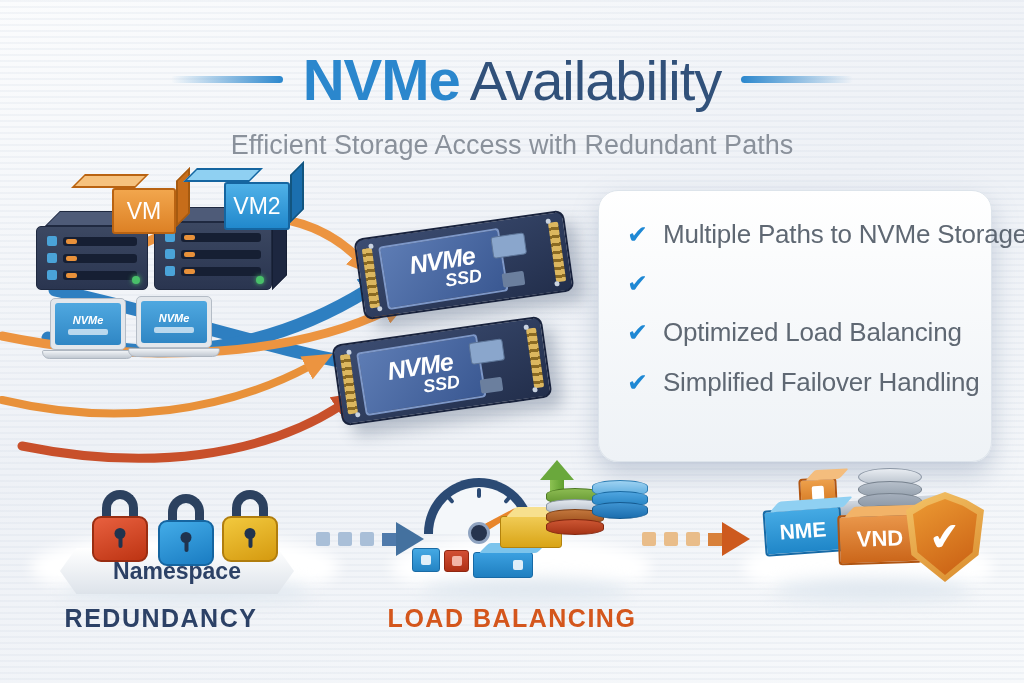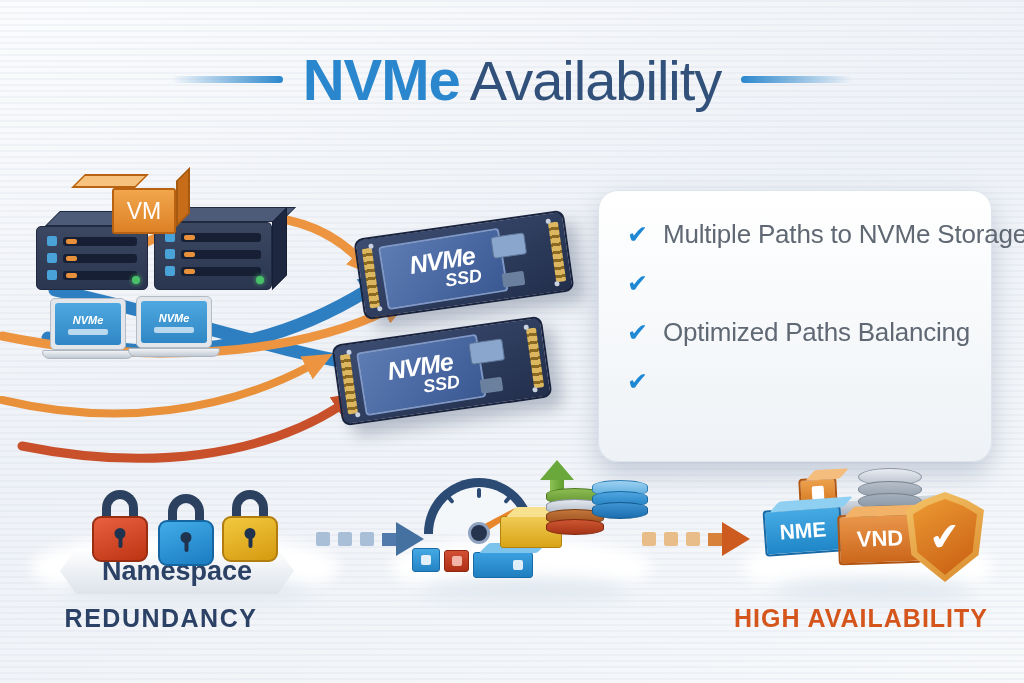--- a/index.html
+++ b/index.html
@@ -90,21 +90,21 @@
   .lock-body{ position:relative; margin-top:-6px; width:56px; height:46px; border-radius:9px; }
   .keyhole{ position:absolute; left:50%; top:10px; transform:translateX(-50%); width:11px; height:11px; border-radius:50%; background:#20334e; }
   .keyhole::after{ content:""; position:absolute; left:3.5px; top:9px; width:4px; height:11px; background:#20334e; border-radius:2px; }
   .lk-red  .lock-body{ background:linear-gradient(160deg,#e8603f,#bd3413); border:2px solid #992d12; }
   .lk-blue .lock-body{ background:linear-gradient(160deg,#43ace8,#1a7cc2); border:2px solid #1565a0; }
   .lk-gold .lock-body{ background:linear-gradient(160deg,#f2c93e,#d59a10); border:2px solid #b07d0e; }
   .platform{ position:absolute; left:60px; top:548px; width:234px; height:46px; z-index:2;
         background:linear-gradient(180deg,#ffffff,#dde3ea);
         clip-path:polygon(0 50%,7% 0,93% 0,100% 50%,93% 100%,7% 100%);
         display:flex; align-items:center; justify-content:center;
-        font-size:27px; font-weight:800; color:#2c4166; }
+        font-size:23px; font-weight:800; color:#2c4166; }
   .caption{ position:absolute; top:604px; text-align:center; font-weight:800; font-size:25px; letter-spacing:1.5px; z-index:3; }
   .cap-navy{ color:#2c4166; } .cap-orange{ color:#d4561c; }
 
   
   .dash-arrow{ position:absolute; display:flex; align-items:center; gap:8px; z-index:3; }
   .da-sq{ width:14px; height:14px; border-radius:2px; }
   .da-head{ display:flex; align-items:center; }
   .da-stem{ width:14px; height:13px; }
   .da-tri{ width:0; height:0; border-top:17px solid transparent; border-bottom:17px solid transparent; }
   .da-blue .da-sq{ background:#a9bfd8; } .da-blue .da-stem{ background:#4f7aab; } .da-blue .da-tri{ border-left:28px solid #44719f; }
@@ -157,20 +157,21 @@
 
 <div class="canvas">
 
   <div class="title-row">
     <div class="dash dash-l"></div>
     <div>
       <span class="t-accent">NVMe</span><span class="t-main">Availability</span>
     </div>
     <div class="dash dash-r"></div>
   </div>
+  <div class="subtitle">Efficient Storage Access with Redundant Paths</div>
 
   <svg class="arrows" width="1024" height="683">
     <defs>
       <marker id="mO" markerUnits="userSpaceOnUse" markerWidth="30" markerHeight="26" refX="4" refY="13" orient="auto">
           <path d="M0 0 L30 13 L0 26 Z" fill="#ec9440"></path>
         </marker>
       <marker id="mB" markerUnits="userSpaceOnUse" markerWidth="34" markerHeight="30" refX="4" refY="15" orient="auto">
           <path d="M0 0 L34 15 L0 30 Z" fill="#2e7fc1"></path>
         </marker>
       <marker id="mR" markerUnits="userSpaceOnUse" markerWidth="30" markerHeight="26" refX="4" refY="13" orient="auto">
@@ -221,20 +222,25 @@
         </div>
       <div class="srv-led"></div>
     </div>
   </div>
 
   <div class="cube vm-o" style="left:64px; top:188px;">
     <div class="ct"></div>
     <div class="cs"></div>
     <div class="cf">VM</div>
   </div>
+  <div class="cube vm-b" style="left:176px; top:182px;">
+    <div class="ct"></div>
+    <div class="cs"></div>
+    <div class="cf">VM2</div>
+  </div>
 
   <div class="laptop" style="left:50px; top:298px;">
     <div class="lp-screen">
       <div class="lp-inner">
           <span class="lp-txt">NVMe</span>
           <div class="lp-bar"></div>
         </div>
     </div>
     <div class="lp-base"></div>
   </div>
@@ -281,24 +287,25 @@
     <ul class="feat-list">
       <li>
           <span class="chk">✔</span>
           <span class="feat-txt">Multiple Paths to NVMe Storage</span>
         </li>
       <li>
           <span class="chk">✔</span>
         </li>
       <li>
           <span class="chk">✔</span>
-          <span class="feat-txt">Optimized Paths Balancing</span>
+          <span class="feat-txt">Optimized Load Balancing</span>
         </li>
       <li>
           <span class="chk">✔</span>
+          <span class="feat-txt">Simplified Failover Handling</span>
         </li>
     </ul>
   </div>
 
   <div class="cloud" style="left:30px;  top:534px; width:310px; height:66px;"></div>
   <div class="cloud2" style="left:62px;  top:578px; width:250px; height:26px;"></div>
   <div class="cloud" style="left:390px; top:538px; width:262px; height:58px;"></div>
   <div class="cloud2" style="left:420px; top:578px; width:210px; height:24px;"></div>
   <div class="cloud" style="left:742px; top:538px; width:252px; height:58px;"></div>
   <div class="cloud2" style="left:772px; top:578px; width:200px; height:24px;"></div>
@@ -363,20 +370,21 @@
     <div class="disk" style="height:17px; background:linear-gradient(180deg,#8cbb52,#629530); border:1px solid #4d7a22;"></div>
     <div class="disk" style="height:16px; background:linear-gradient(180deg,#e3e8ee,#aeb8c4); border:1px solid #8b96a4;"></div>
     <div class="disk" style="height:16px; background:linear-gradient(180deg,#c2763c,#9c4f1c); border:1px solid #7e3d12;"></div>
     <div class="disk" style="height:16px; background:linear-gradient(180deg,#cc5633,#a63416); border:1px solid #832810;"></div>
   </div>
   <div class="stack" style="left:592px; top:486px; width:56px;">
     <div class="disk" style="height:17px; background:linear-gradient(180deg,#9ed2f2,#58a9dd); border:1px solid #2f7fb5;"></div>
     <div class="disk" style="height:17px; background:linear-gradient(180deg,#4fa5e0,#2380c0); border:1px solid #1a6aa2;"></div>
     <div class="disk" style="height:17px; background:linear-gradient(180deg,#3f94d2,#1c6eae); border:1px solid #155a90;"></div>
   </div>
+  <div class="caption cap-orange" style="left:382px; width:260px;">LOAD BALANCING</div>
 
   <div class="dash-arrow da-org" style="left:642px; top:522px;">
     <div class="da-sq"></div>
       <div class="da-sq"></div>
       <div class="da-sq"></div>
     <div class="da-head">
         <div class="da-stem"></div>
         <div class="da-tri"></div>
       </div>
   </div>
@@ -398,15 +406,14 @@
     </div>
   <div class="ha-box ha-vnd">
       <div class="bt"></div>
       <span>VND</span>
     </div>
   <div class="shield">
     <div class="shield-in">
         <span class="shield-chk">✔</span>
       </div>
   </div>
-  <div class="caption cap-orange" style="left:720px; width:282px; letter-spacing:1px;">HIGH AVAILABILITY</div>
 
 </div>
 
 </body></html>

